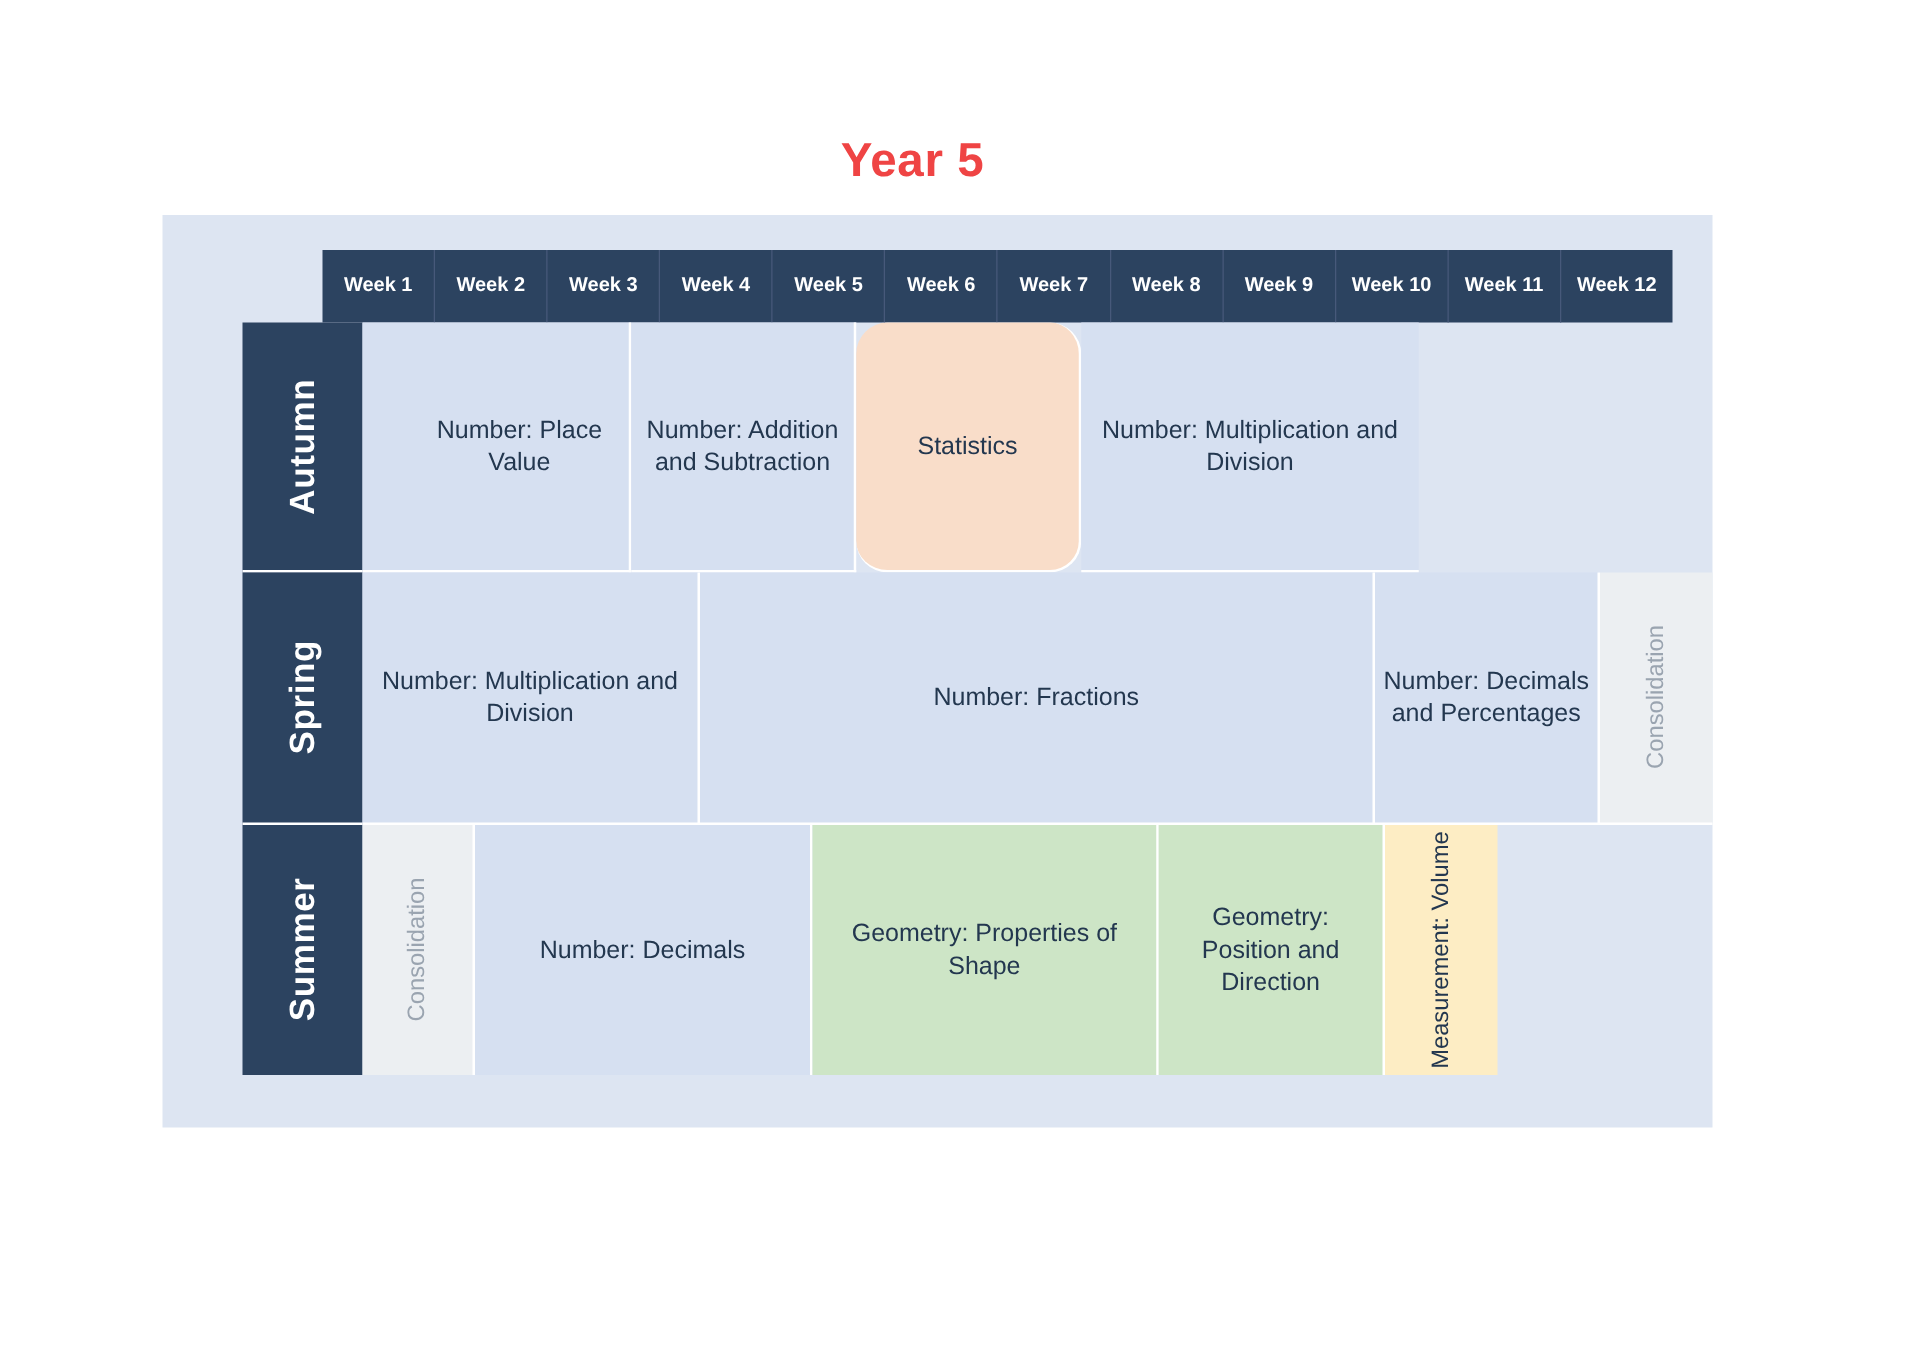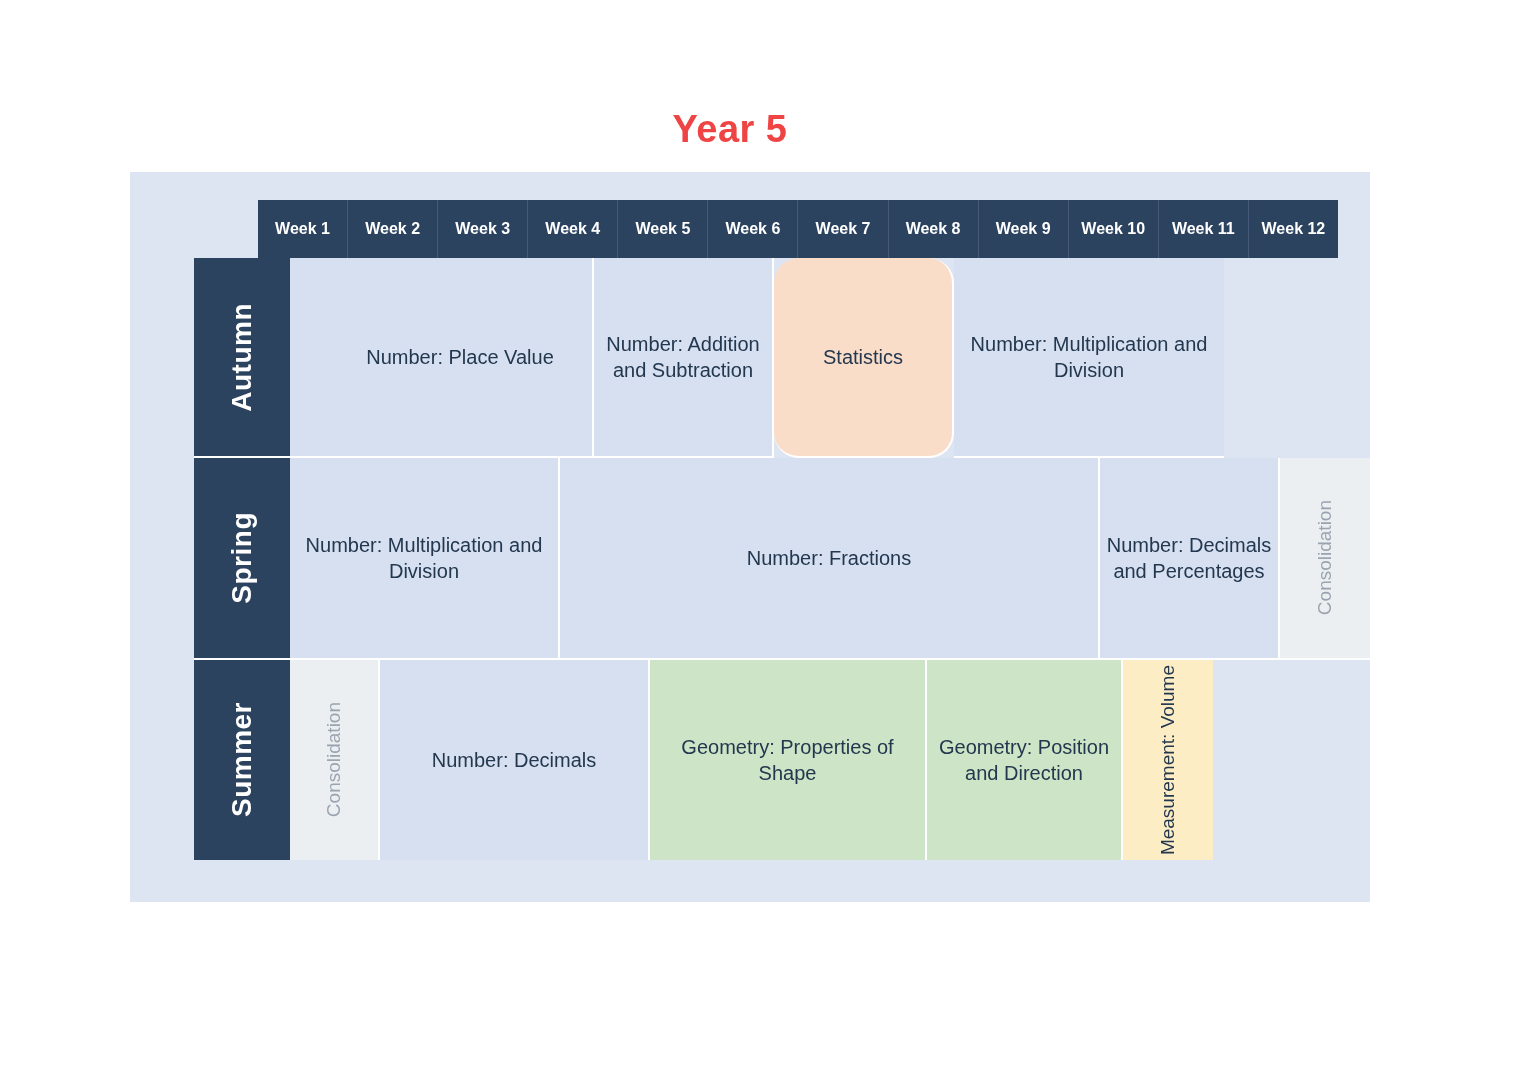--- a/index.html
+++ b/index.html
@@ -149,21 +149,21 @@
         <div class="week-cell">Week 9</div>
         <div class="week-cell">Week 10</div>
         <div class="week-cell">Week 11</div>
         <div class="week-cell">Week 12</div>
       </div>
 
       <div class="term-label" style="top:58px; height:200px;">
         <span>Autumn</span>
       </div>
       <div class="row" style="top:58px; height:200px;">
-        <div class="block c-blue" style="width:304px;padding-left:44px;">
+        <div class="block c-blue" style="width:215px;padding-left:44px;">
           <span class="txt">Number: Place Value</span>
         </div>
         <div class="block c-blue" style="width:180px;">
           <span class="txt">Number: Addition and Subtraction</span>
         </div>
         <div class="block c-peach" style="width:180px;border-radius:25px;">
           <span class="txt">Statistics</span>
         </div>
         <div class="block c-blue" style="width:270px;">
           <span class="txt">Number: Multiplication and Division</span>
@@ -194,21 +194,21 @@
       <div class="row" style="top:460px; height:200px;">
         <div class="block c-grey vertical" style="width:90px; border-bottom:none;">
           <span class="txt consol">Consolidation</span>
         </div>
         <div class="block c-blue" style="width:270px; border-bottom:none;">
           <span class="txt">Number: Decimals</span>
         </div>
         <div class="block c-green" style="width:277px; border-bottom:none;">
           <span class="txt">Geometry: Properties of Shape</span>
         </div>
-        <div class="block c-green" style="width:196px; border-bottom:none;">
+        <div class="block c-green" style="width:181px; border-bottom:none;">
           <span class="txt">Geometry: Position and Direction</span>
         </div>
         <div class="block c-cream vertical" style="width:90px; border-bottom:none;">
           <span class="txt">Measurement: Volume</span>
         </div>
       </div>
 
     </div>
   </div>
 </div>

